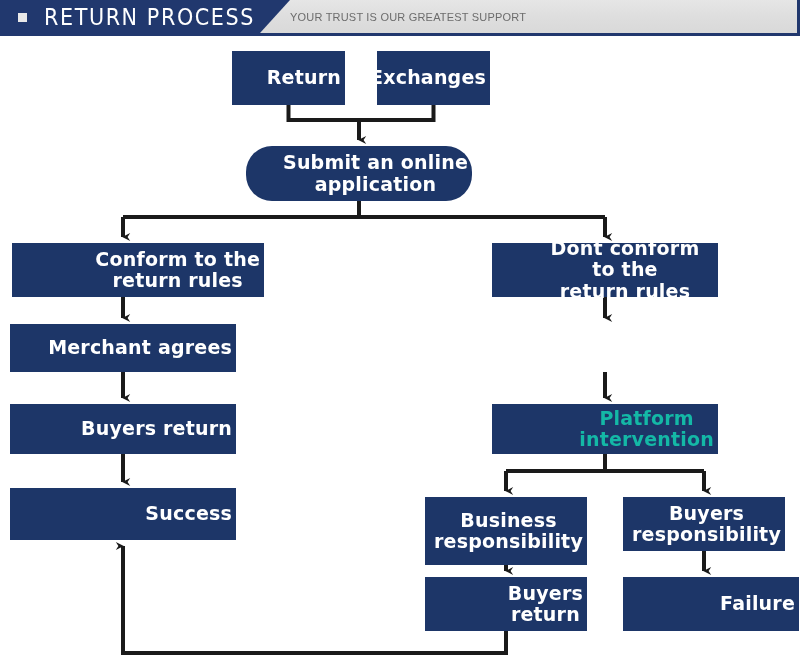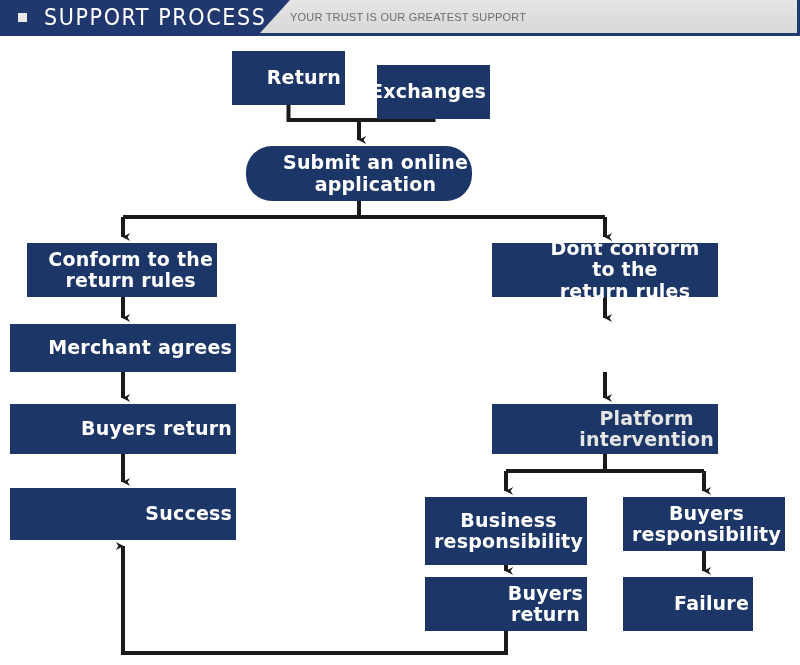--- a/index.html
+++ b/index.html
@@ -93,31 +93,31 @@
     align-items: center;
     justify-content: flex-end;
     text-align: center;
     font-weight: bold;
     font-size: 19px;
     line-height: 1.12;
     letter-spacing: 0.2px;
     font-family: "DejaVu Sans", "Liberation Sans", sans-serif;
     padding: 0 4px;
   }
-  .node.accent { color: #e5e5e5; }
+  .node.accent { color: #14b8a6; }
   .node .lbl { display: block; white-space: pre-line; }
 </style>
 </head>
 <body>
 
 <div id="header">
   <div class="hdr-gray"></div>
   <div class="hdr-navy"></div>
   <div class="hdr-bullet"></div>
-  <div class="hdr-title">SUPPORT PROCESS</div>
+  <div class="hdr-title">RETURN PROCESS</div>
   <div class="hdr-tagline">YOUR TRUST IS OUR GREATEST SUPPORT</div>
   <div class="hdr-underline"></div>
 </div>
 
 <div id="flow">
 
   <svg id="flow-svg" width="800" height="629">
     <defs>
       <marker id="arrowhead" markerWidth="9" markerHeight="9" refX="4.2" refY="7.6" orient="auto" markerUnits="userSpaceOnUse">
         <path d="M0.3,0.4 L4.2,8.4 L8.1,0.4 L4.2,3.0 Z" fill="#1a1a1a"></path>
@@ -152,28 +152,28 @@
       <path d="M506,515 L506,535" marker-end="url(#arrowhead)"></path>
       <path d="M704,515 L704,535" marker-end="url(#arrowhead)"></path>
 
       <path d="M506,595 L506,617 L123,617 L123,510" marker-end="url(#arrowhead-up)"></path>
     </g>
   </svg>
 
   <div class="node" style="left:232px;top:15px;width:113px;height:54px;">
     <span class="lbl">Return</span>
   </div>
-  <div class="node" style="left:377px;top:29px;width:113px;height:54px;">
+  <div class="node" style="left:377px;top:15px;width:113px;height:54px;">
     <span class="lbl">Exchanges</span>
   </div>
   <div class="node" style="left:246px;top:110px;width:226px;height:55px;border-radius:26px;">
     <span class="lbl">Submit an online
 application</span>
   </div>
-  <div class="node" style="left:27px;top:207px;width:190px;height:54px;">
+  <div class="node" style="left:12px;top:207px;width:252px;height:54px;">
     <span class="lbl">Conform to the
 return rules</span>
   </div>
   <div class="node" style="left:492px;top:207px;width:226px;height:54px;padding-left:44px;">
     <span class="lbl">Dont conform to the
 return rules</span>
   </div>
   <div class="node" style="left:10px;top:288px;width:226px;height:48px;">
     <span class="lbl">Merchant agrees</span>
   </div>
@@ -192,17 +192,17 @@
 responsibility</span>
   </div>
   <div class="node" style="left:623px;top:461px;width:162px;height:54px;">
     <span class="lbl">Buyers
 responsibility</span>
   </div>
   <div class="node" style="left:425px;top:541px;width:162px;height:54px;">
     <span class="lbl">Buyers
 return</span>
   </div>
-  <div class="node" style="left:623px;top:541px;width:130px;height:54px;">
+  <div class="node" style="left:623px;top:541px;width:176px;height:54px;">
     <span class="lbl">Failure</span>
   </div>
 
 </div>
 
 </body></html>

